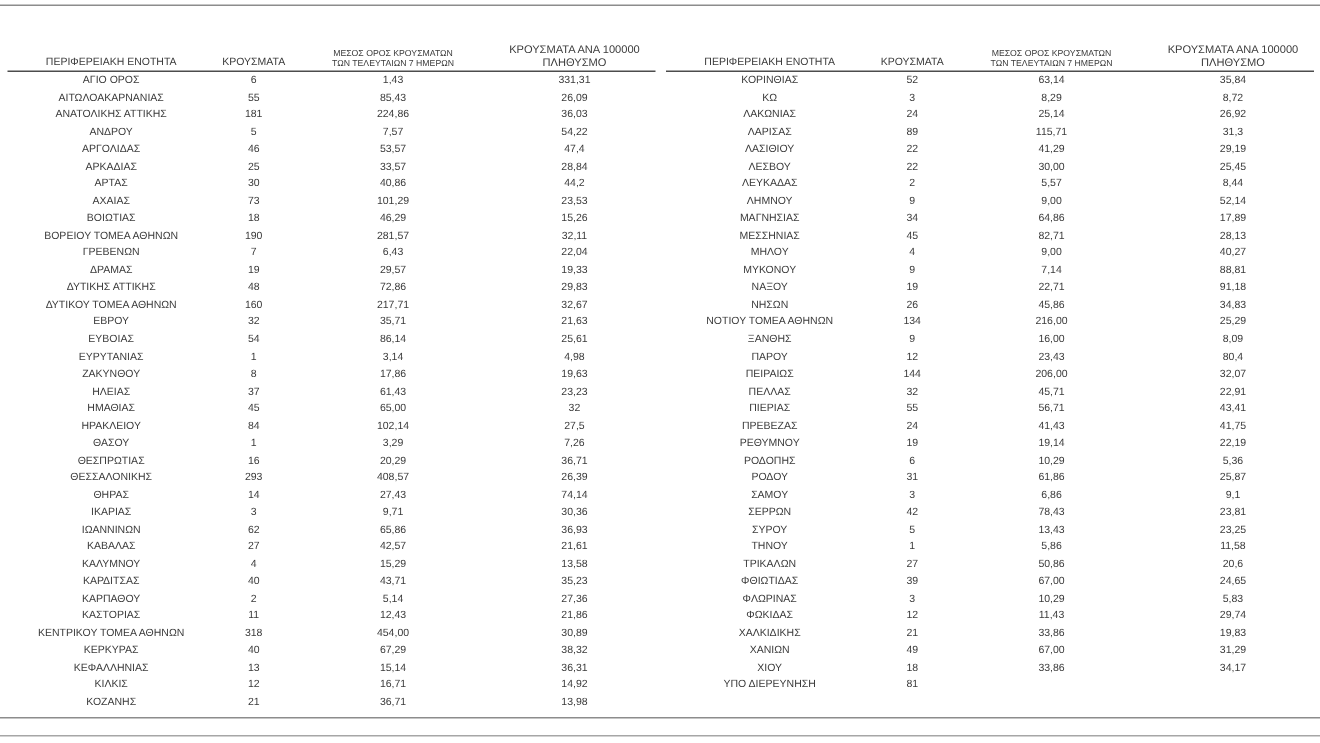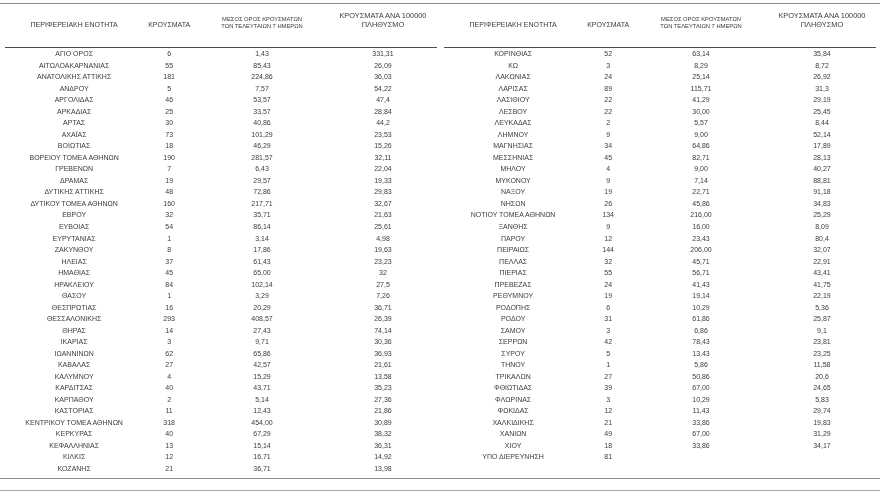--- a/index.html
+++ b/index.html
@@ -21,21 +21,21 @@
     position:absolute;
     top:16px; left:5px; right:4px;
     display:flex; gap:7px;
   }
   .table-half { flex:1 1 0; min-width:0; }
 
   .thead {
     display:flex; align-items:flex-end;
     height:32px;
     border-bottom:1.6px solid #4d4d4d;
-    padding-bottom:18px;
+    padding-bottom:1px;
   }
   .th { text-align:center; line-height:1.12; letter-spacing:0; }
   .th, .td { overflow:hidden; white-space:nowrap; }
   .c0 { width:32%; }
   .c1 { width:12%; }
   .c2 { width:31%; }
   .c3 { width:25%; }
   .th-main  { font-size:7px; }
   .th-small { font-size:5.8px; }
   .th-per   { font-size:7.4px; }

